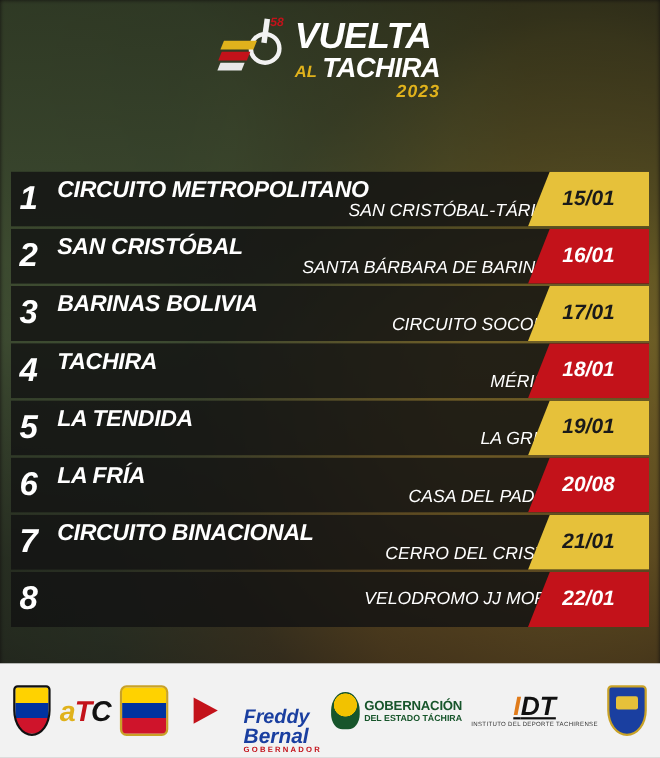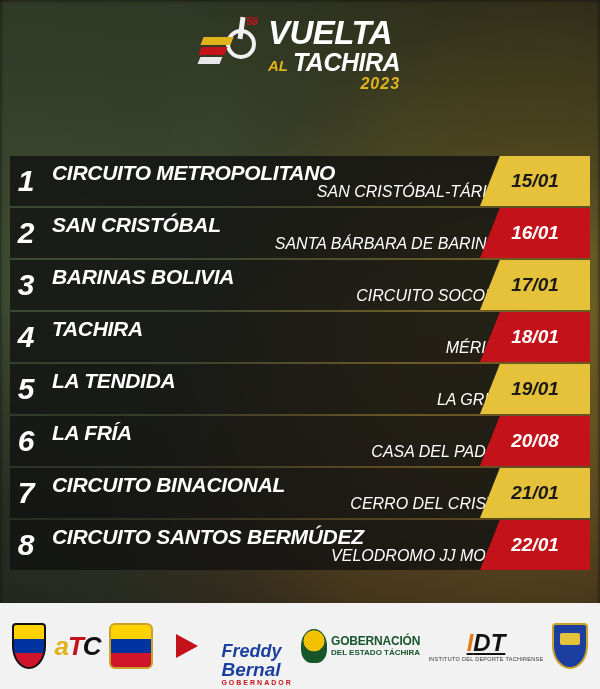--- a/index.html
+++ b/index.html
@@ -396,21 +396,20 @@
         <div class="main">CIRCUITO BINACIONAL</div>
         <div class="sub">CERRO DEL CRISTO</div>
       </div>
       <div class="date-tag date-yellow">21/01</div>
     </div>
 
     <div class="stage">
       <div class="band"></div>
       <div class="num">8</div>
       <div class="names">
-        <div class="main">CIRCUITO SANTOS BERMÚDEZ</div>
         <div class="sub">VELODROMO JJ MORA</div>
       </div>
       <div class="date-tag date-red">22/01</div>
     </div>
 
   </div>
 
   <div class="handle">
     <span>@VUELTA</span><span class="grey">TACHIRA</span>
   </div>

